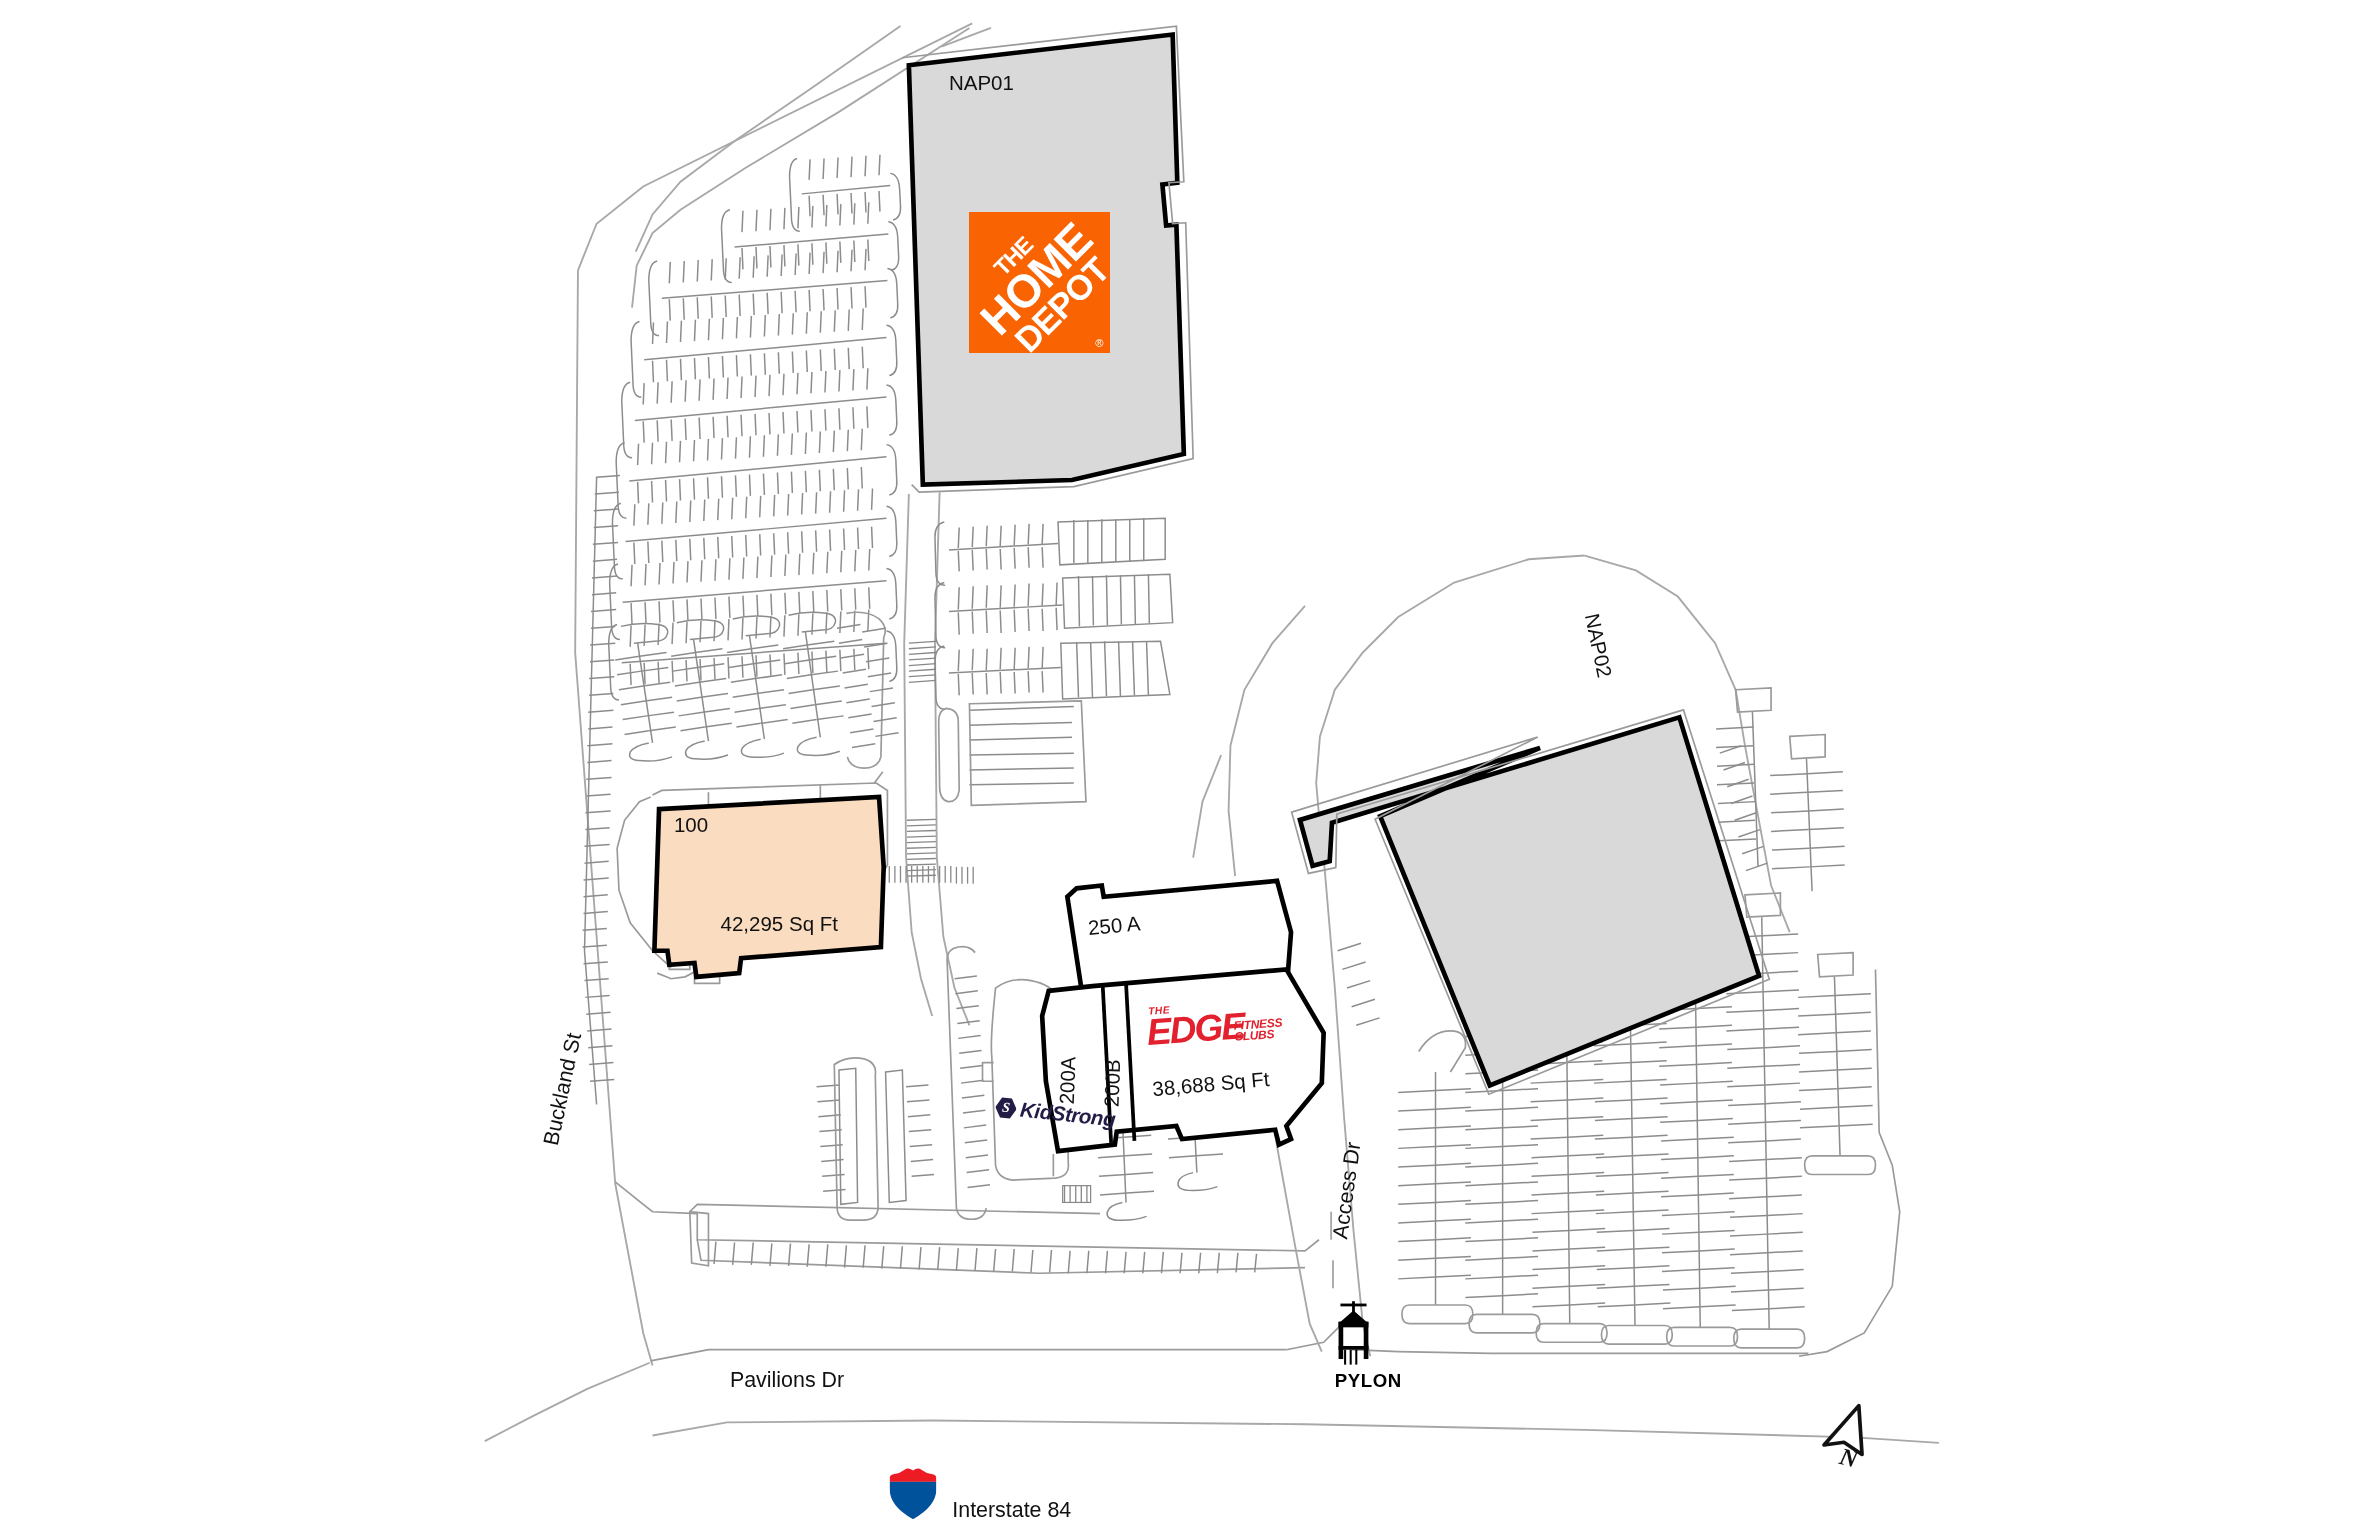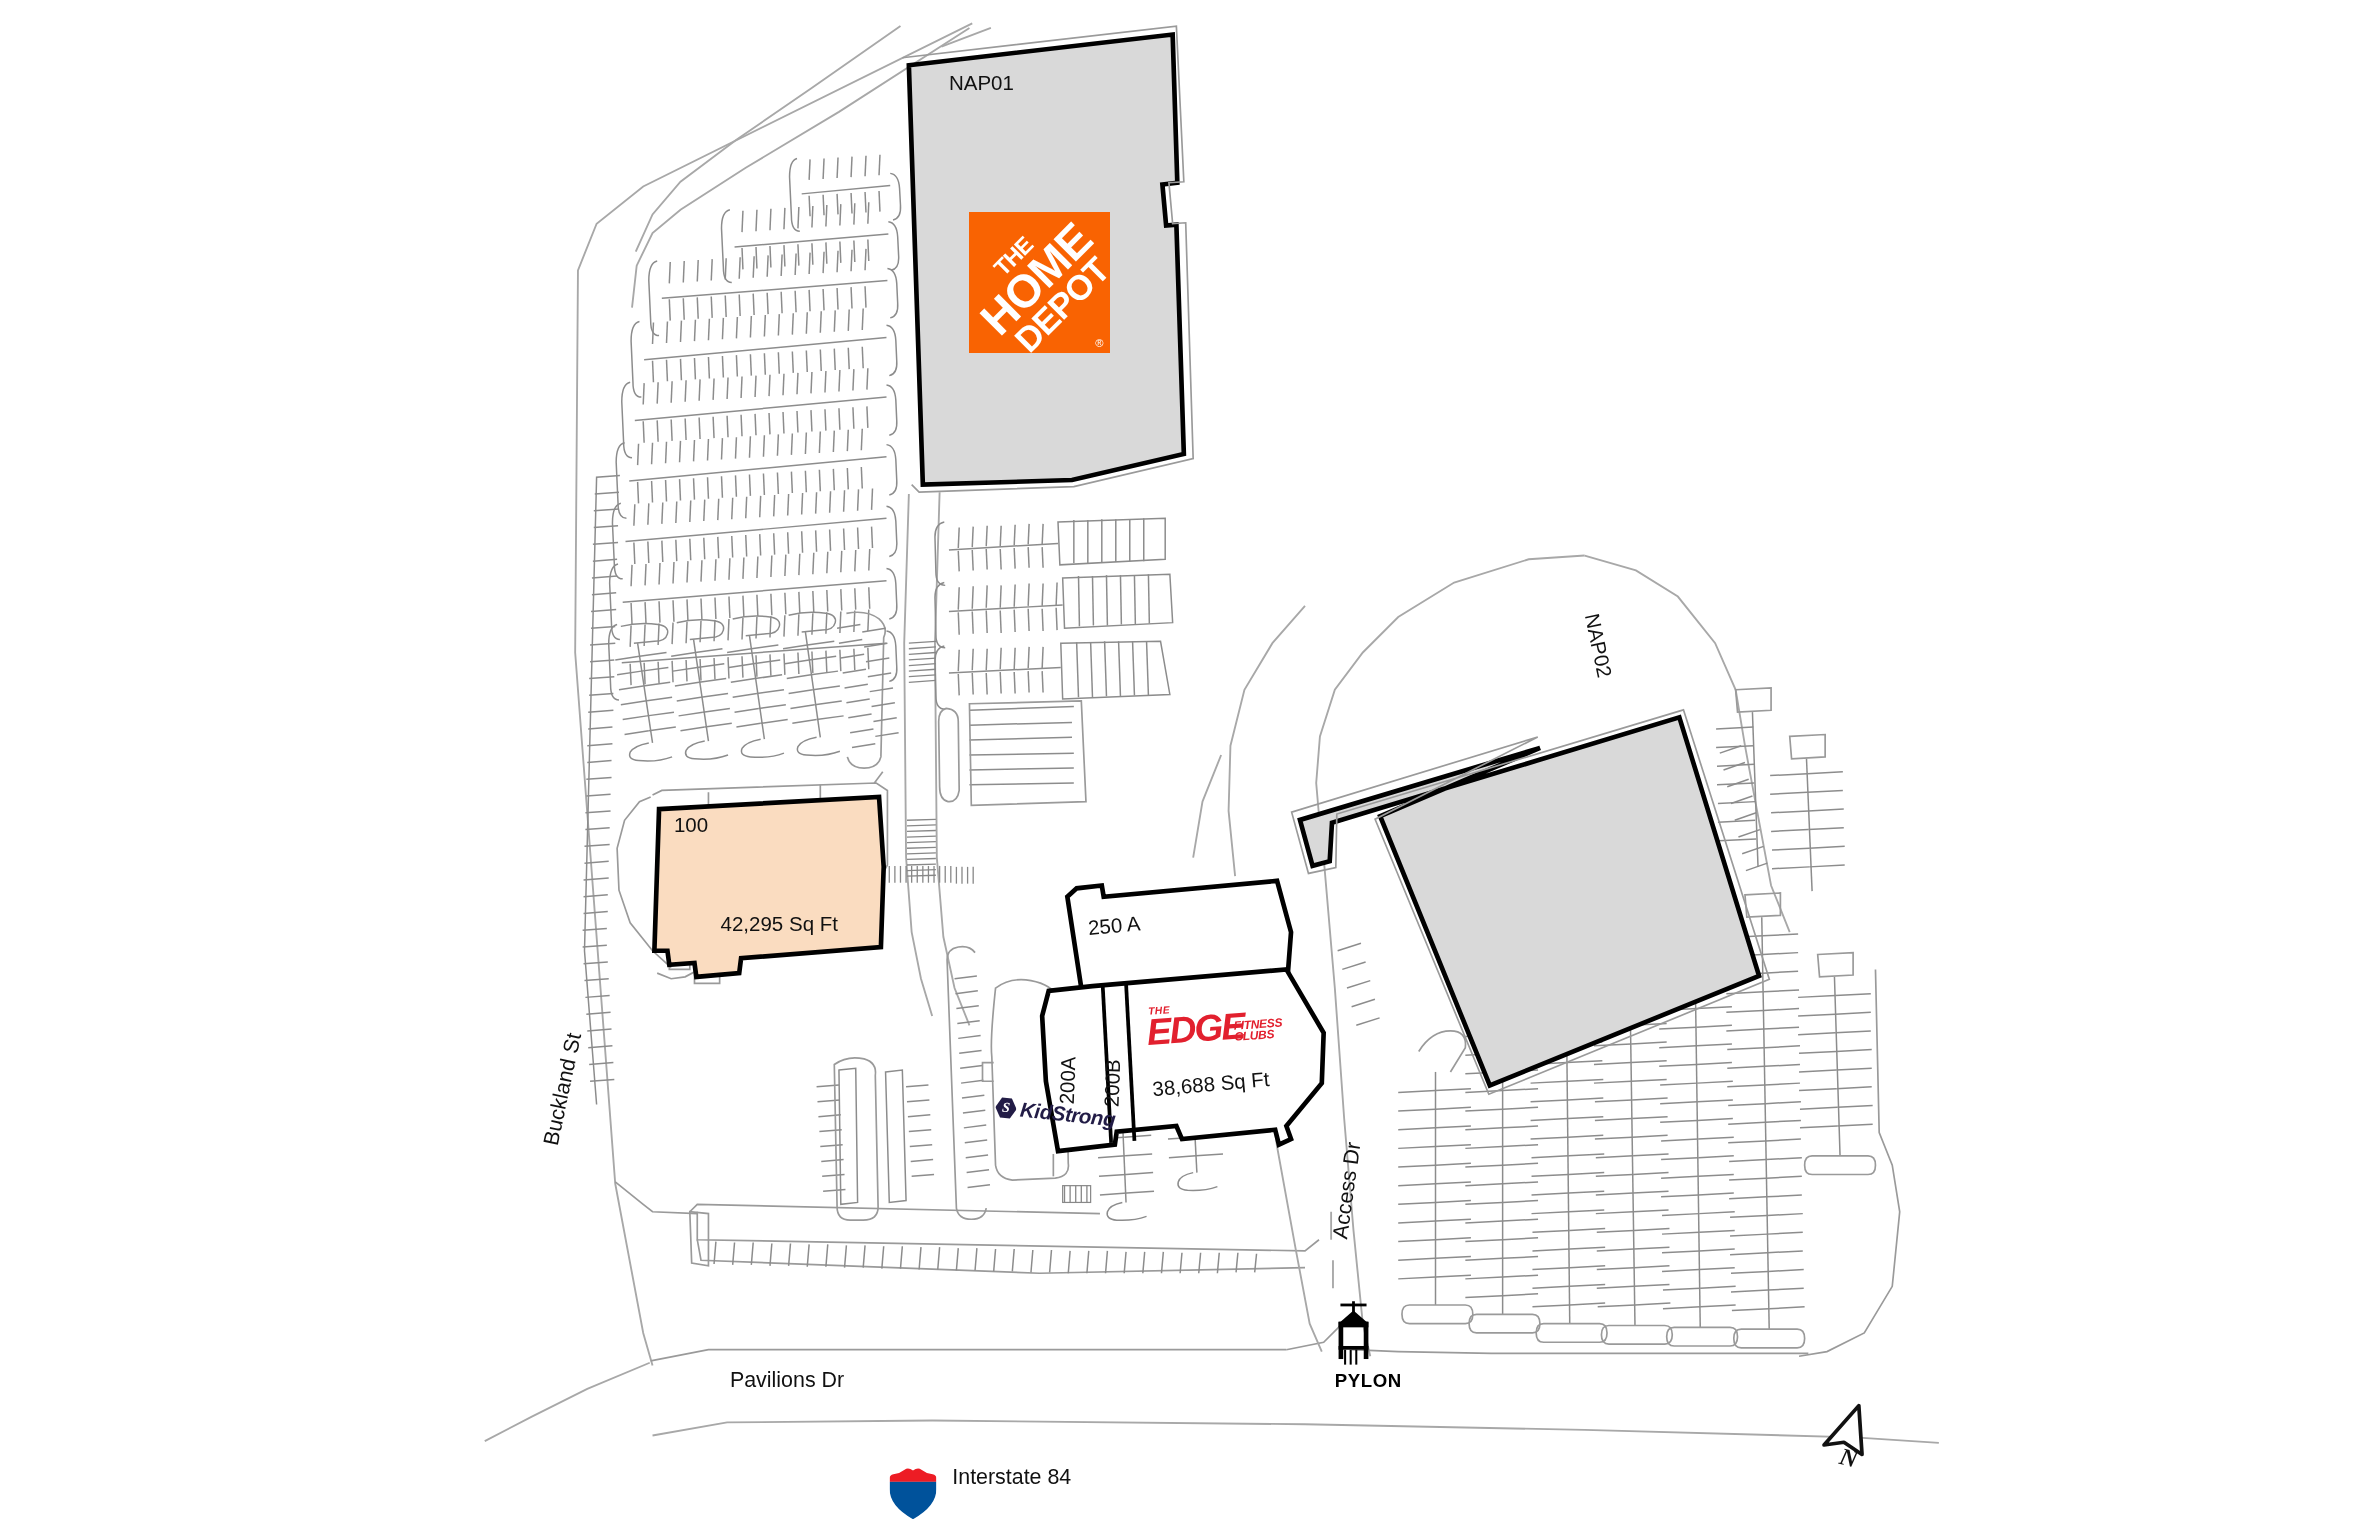--- a/index.html
+++ b/index.html
@@ -53,21 +53,21 @@
            transform:rotate(6deg);transform-origin:left top;display:flex;align-items:center;gap:3.7px;}
   .ks-mark{width:21.4px;height:21.4px;background:#221C46;position:relative;
            clip-path:polygon(27% 3%,73% 3%,100% 50%,73% 97%,27% 97%,0% 50%);
            display:flex;align-items:center;justify-content:center;}
   .ks-mark span{color:#fff;font-size:14px;font-weight:bold;font-style:italic;
                 font-family:"Liberation Serif","DejaVu Serif",serif;line-height:1;}
   .ks-name{color:#221C46;font-weight:bold;font-size:20.5px;font-style:italic;
            letter-spacing:-0.4px;font-family:"Liberation Sans","DejaVu Sans",sans-serif;}
 
   
-  .hwy-wrap{position:absolute;left:884px;top:1465px;display:flex;align-items:flex-start;gap:10.3px;}
+  .hwy-wrap{position:absolute;left:884px;top:1465px;display:flex;align-items:flex-end;gap:10.3px;}
   .hwy-label{font-size:21.4px;color:#111;}
 </style>
 </head>
 <body>
 
 <div id="plan">
 
   <svg class="layer" viewBox="0 0 2550 1650">
 
     <g>

